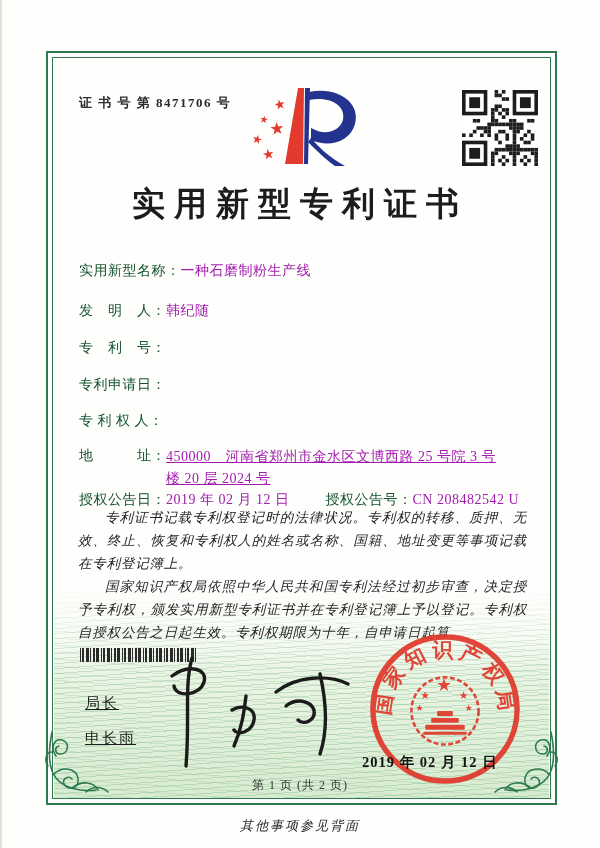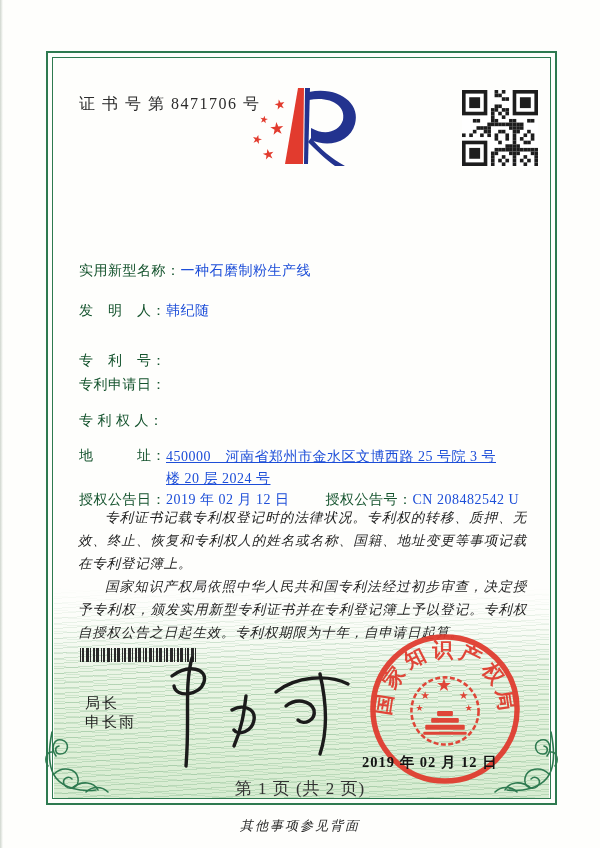--- a/index.html
+++ b/index.html
@@ -30,53 +30,53 @@
          repeating-linear-gradient(184deg, rgba(110,170,120,.20) 0 1px, rgba(0,0,0,0) 1px 7px),
          linear-gradient(to bottom, rgba(216,238,210,0) 0%, rgba(214,236,206,.55) 45%, rgba(205,231,197,.8) 100%);
        -webkit-mask-image:linear-gradient(to bottom, rgba(0,0,0,0) 0%, #000 38%);
        mask-image:linear-gradient(to bottom, rgba(0,0,0,0) 0%, #000 38%);
        pointer-events:none;}
 
   .flourish{position:absolute;width:82px;height:82px;}
   .flourish.bl{left:42px;top:722px;}
   .flourish.br{left:479px;top:722px;transform:scaleX(-1);}
 
-  .cert-no{position:absolute;left:79px;top:94px;font-size:16px;letter-spacing:1.5px;color:#2b2b2b;}
+  .cert-no{position:absolute;left:79px;top:94px;font-size:13px;letter-spacing:1.5px;color:#2b2b2b;font-weight:bold;}
 
   .logo{position:absolute;left:237px;top:80px;width:130px;height:94px;}
   .qr{position:absolute;left:462px;top:90px;width:76px;height:76px;}
 
   .title{position:absolute;left:0;top:182px;width:600px;text-align:center;
        font-size:33px;font-weight:bold;letter-spacing:9px;color:#1c1c1c;}
 
   .fields{position:absolute;left:79px;top:261px;width:442px;font-size:14px;line-height:1.45;}
   .frow{position:absolute;left:0;display:flex;align-items:flex-start;white-space:nowrap;}
   .frow .lab{color:#14532d;letter-spacing:.5px;flex:0 0 auto;}
-  .frow .val{color:#1d4ed8;letter-spacing:.5px;}
+  .frow .val{color:#a21caf;letter-spacing:.5px;}
   .frow.wrap{white-space:normal;}
   .frow.wrap .val{display:inline-block;width:342px;white-space:normal;line-height:1.6;text-decoration:underline;}
   .frow .pair2{margin-left:36px;display:flex;text-align:center;}
 
   .paras{position:absolute;left:78px;top:507px;width:449px;font-size:13.5px;line-height:1.7;
        text-align:justify;letter-spacing:.8px;color:#1f1f1f;font-style:italic;}
   .paras p{text-indent:2em;}
 
   .barcode{position:absolute;left:80px;top:648px;width:158px;height:14px;display:flex;align-items:stretch;}
   .barcode i{display:block;height:100%;background:#2a2a2a;}
 
-  .officer{position:absolute;left:85px;top:694px;font-size:15px;letter-spacing:2px;color:#1d1d1d;}
-  .officer .nm{display:block;margin-top:0;}
+  .officer{position:absolute;left:85px;top:694px;font-size:15px;letter-spacing:2px;color:#1d1d1d;text-decoration:underline;}
+  .officer .nm{display:block;margin-top:16px;}
 
   .signature{position:absolute;left:148px;top:652px;width:216px;height:122px;z-index:4;}
 
   .seal{position:absolute;left:366px;top:630px;width:158px;height:158px;opacity:.93;z-index:3;}
   .seal-date{position:absolute;left:362px;top:753px;font-size:14.5px;letter-spacing:1px;
        color:#141414;z-index:5;font-weight:bold;}
 
-  .page-num{position:absolute;left:0;top:777px;width:600px;text-align:center;font-size:17px;
+  .page-num{position:absolute;left:0;top:777px;width:600px;text-align:center;font-size:12px;
        letter-spacing:1px;color:#333;z-index:4;}
   .back-note{position:absolute;left:0;top:817px;width:600px;text-align:center;font-size:13px;
        letter-spacing:2px;color:#2a2a2a;font-style:italic;}
 </style>
 </head>
 <body>
 
 <div class="page">
 
   <div class="frame"></div>
@@ -234,31 +234,32 @@
       <rect x="4" y="4" width="20" height="20" fill="#ffffff"></rect>
       <rect x="8" y="8" width="12" height="12" fill="#1d1d1d"></rect>
       <rect x="56" y="0" width="28" height="28" fill="#1d1d1d"></rect>
       <rect x="60" y="4" width="20" height="20" fill="#ffffff"></rect>
       <rect x="64" y="8" width="12" height="12" fill="#1d1d1d"></rect>
       <rect x="0" y="56" width="28" height="28" fill="#1d1d1d"></rect>
       <rect x="4" y="60" width="20" height="20" fill="#ffffff"></rect>
       <rect x="8" y="64" width="12" height="12" fill="#1d1d1d"></rect>
     </svg>
 
+  <div class="title">实用新型专利证书</div>
 
   <div class="fields">
     <div class="frow" style="top:0">
       <span class="lab">实用新型名称：</span>
       <span class="val">一种石磨制粉生产线</span>
     </div>
     <div class="frow" style="top:40px">
       <span class="lab">发　明　人：</span>
       <span class="val">韩纪随</span>
     </div>
-    <div class="frow" style="top:90px">
+    <div class="frow" style="top:77px">
       <span class="lab">专　利　号：</span>
     </div>
     <div class="frow" style="top:114px">
       <span class="lab">专利申请日：</span>
     </div>
     <div class="frow" style="top:150px">
       <span class="lab">专 利 权 人：</span>
     </div>
     <div class="frow wrap" style="top:185px">
       <span class="lab">地　　　址：</span>

